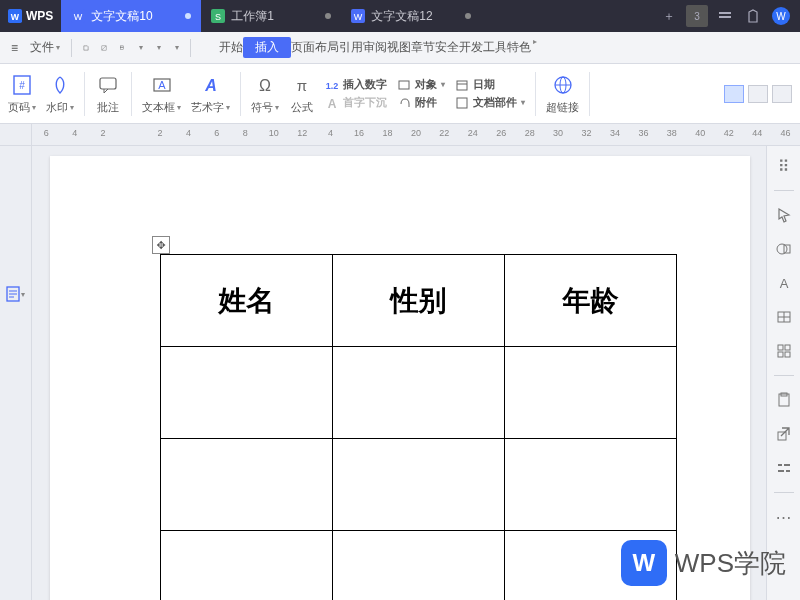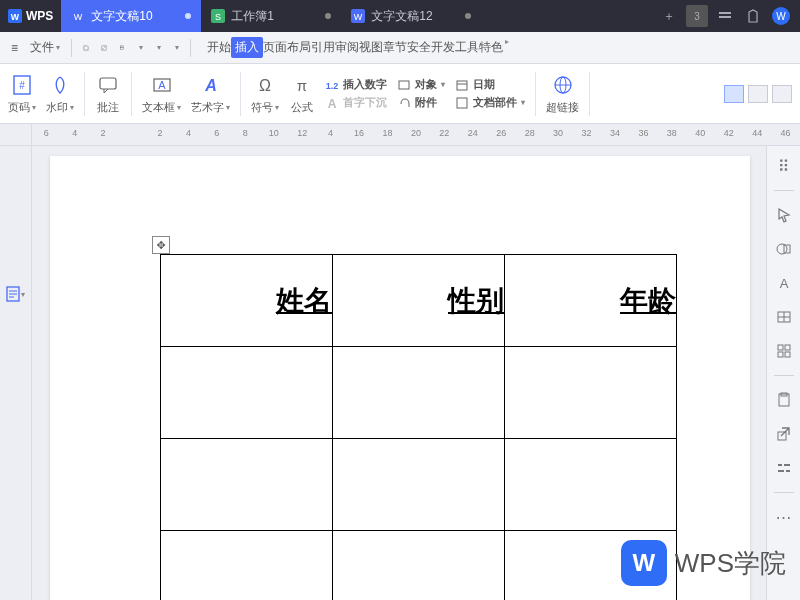--- a/index.html
+++ b/index.html
@@ -17,23 +17,23 @@
 .tab.green .tabicon svg rect { fill: #3cb371; }
 .titlebar .controls { margin-left: auto; display: flex; align-items: center; gap: 6px; padding: 0 8px; }
 .titlebar .ctrl { width: 22px; height: 22px; display: flex; align-items: center; justify-content: center; color: #aab; }
 .tabcount { background: #555; color: #ddd; font-size: 10px; padding: 0 3px; border-radius: 2px; }
 
 
 .menubar { height: 32px; background: #f3f4f7; border-bottom: 1px solid #d8dbe3; display: flex; align-items: center; font-size: 12px; color: #555; padding: 0 6px; gap: 2px; }
 .menubar .mbtn { padding: 3px 5px; display: flex; align-items: center; gap: 2px; }
 .menubar .filebtn { font-weight: 500; }
 .menubar .sep { width: 1px; height: 18px; background: #d0d3da; margin: 0 4px; }
-.menubar .tabs { display: flex; margin-left: 10px; white-space: nowrap; overflow: hidden; text-align: right; }
+.menubar .tabs { display: flex; margin-left: 22px; white-space: nowrap; overflow: hidden; text-align: right; }
 .menubar .mtab { padding: 2px 0; font-size: 12px; }
-.menubar .mtab.active { background: #4a6cf7; color: #fff; padding: 2px 4px; border-radius: 2px; }
+.menubar .mtab.active { background: #4a6cf7; color: #fff; padding: 2px 12px; border-radius: 2px; }
 .menubar .right { margin-left: auto; display: flex; align-items: center; gap: 8px; }
 .menubar .icon { width: 16px; height: 16px; display: inline-flex; }
 
 
 .ribbon { height: 60px; background: #fff; border-bottom: 1px solid #d8dbe3; display: flex; align-items: center; padding: 0 8px; font-size: 11px; color: #555; gap: 10px; }
 .ribbon .grp { display: flex; flex-direction: column; align-items: center; gap: 2px; }
 .ribbon .grp .gicon { width: 26px; height: 26px; display: flex; align-items: center; justify-content: center; }
 .ribbon .grp .glabel { font-size: 11px; display: flex; align-items: center; gap: 2px; }
 .ribbon .rsep { width: 1px; height: 44px; background: #e0e3ea; }
 .ribbon .colgrp { display: flex; flex-direction: column; gap: 3px; font-size: 11px; font-weight: bold; }
@@ -51,21 +51,21 @@
 .ruler-h .marks { position: absolute; top: 4px; left: 0; right: 0; display: flex; }
 .ruler-h .num { width: 40px; text-align: center; }
 
 
 .docarea { position: absolute; top: 146px; left: 0; right: 34px; bottom: 0; background: #eceef3; overflow: hidden; }
 .vleft { position: absolute; left: 0; top: 0; bottom: 0; width: 32px; background: #eceef3; border-right: 1px solid #d8dbe3; }
 .vleft .pageicon { position: absolute; top: 140px; left: 6px; color: #4a6cf7; font-size: 14px; display: flex; align-items: center; gap: 1px; }
 .page { position: absolute; left: 50px; top: 10px; width: 700px; height: 900px; background: #fff; box-shadow: 0 1px 3px rgba(0,0,0,.15); }
 .movehandle { position: absolute; left: 102px; top: 80px; width: 18px; height: 18px; border: 1px solid #888; background: #fff; display: flex; align-items: center; justify-content: center; font-size: 11px; color: #555; }
 .doctable { position: absolute; left: 110px; top: 98px; border-collapse: collapse; }
-.doctable td { border: 1.5px solid #000; width: 172px; height: 92px; text-align: right; vertical-align: middle; font-size: 28px; font-weight: bold; text-decoration: underline; }
+.doctable td { border: 1.5px solid #000; width: 172px; height: 92px; text-align: center; vertical-align: middle; font-size: 28px; font-weight: bold; }
 
 
 .rightpanel { position: absolute; right: 0; top: 146px; width: 34px; bottom: 0; background: #f3f4f7; border-left: 1px solid #d8dbe3; display: flex; flex-direction: column; align-items: center; gap: 14px; padding-top: 10px; }
 .rightpanel .ritem { width: 20px; height: 20px; color: #777; display: flex; align-items: center; justify-content: center; }
 .rightpanel .rsep2 { width: 20px; height: 1px; background: #d0d3da; }
 
 
 .wpslogo { position: absolute; right: 14px; bottom: 14px; display: flex; align-items: center; gap: 8px; font-size: 26px; color: #555; font-weight: 500; }
 .wpslogo .badge { width: 46px; height: 46px; border-radius: 10px; background: #2f6df6; display: flex; align-items: center; justify-content: center; color: #fff; font-weight: bold; font-size: 24px; }
 

